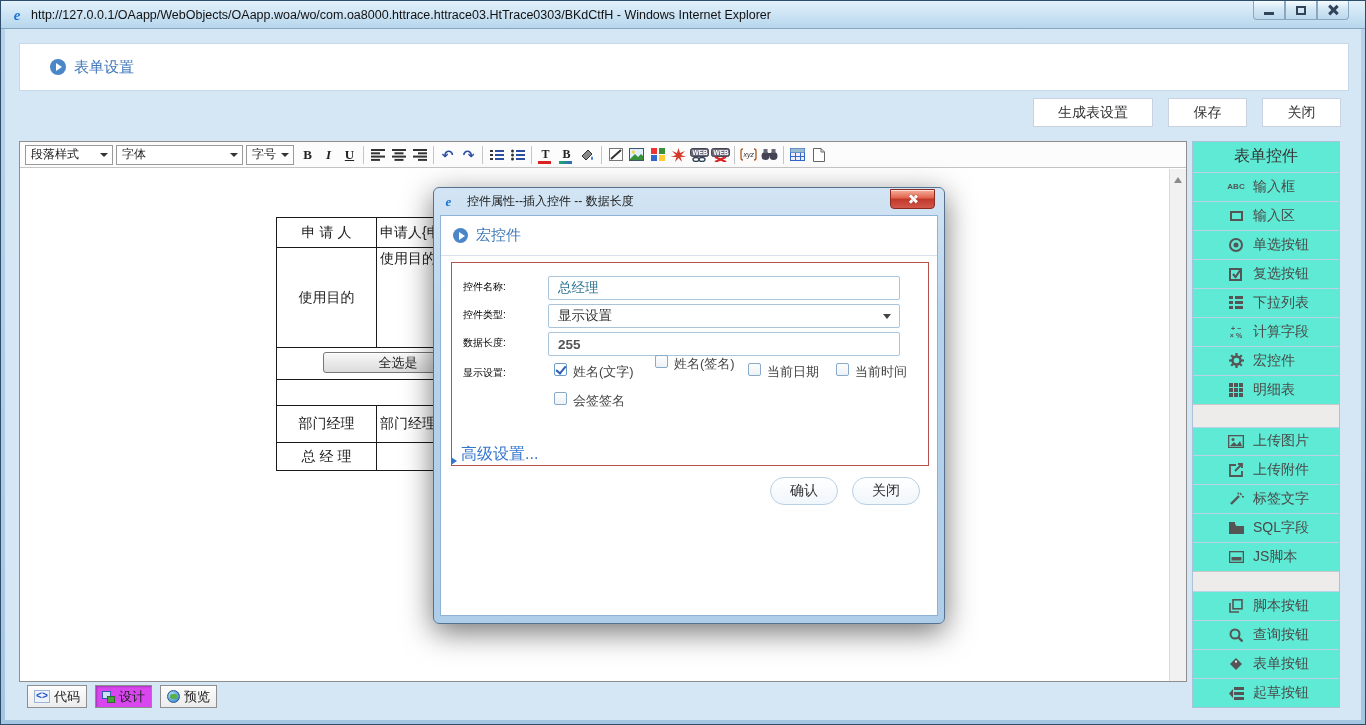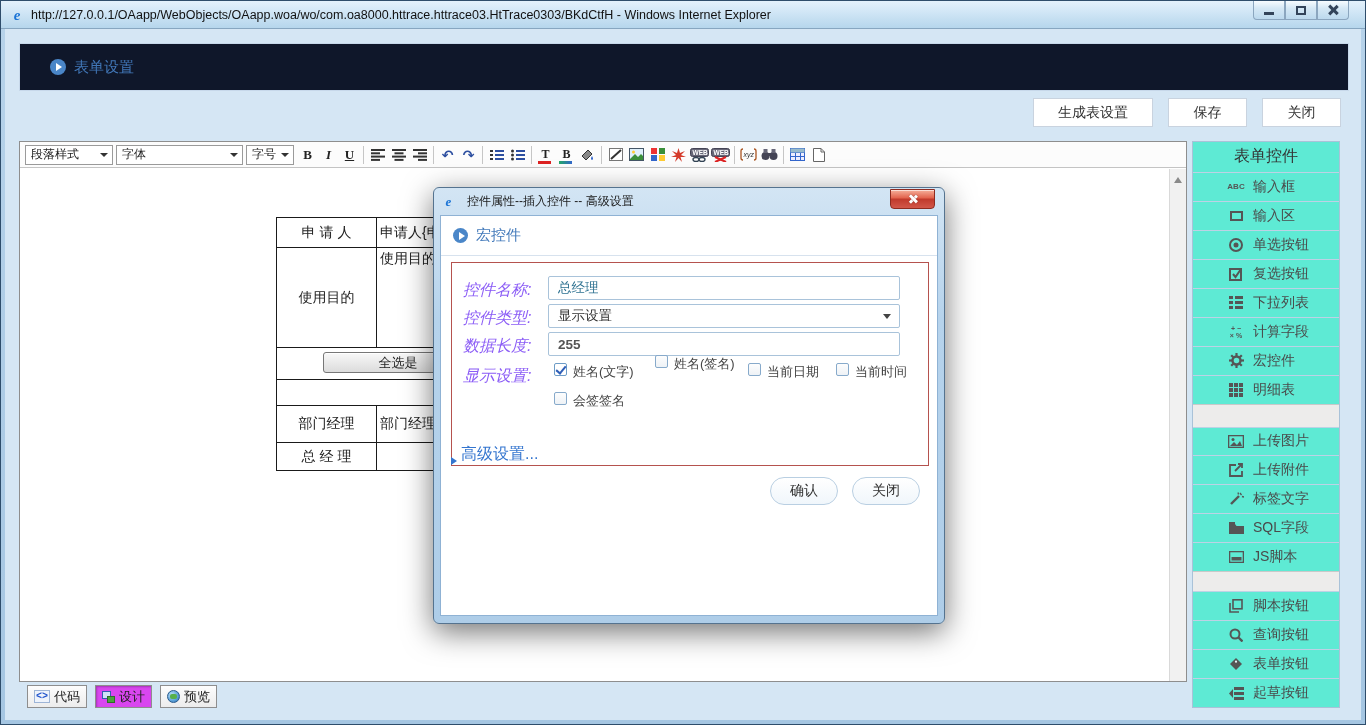--- a/index.html
+++ b/index.html
@@ -20,21 +20,21 @@
   .glyph-min { width:10px; height:3px; background:#33445a; margin-top:6px; }
   .glyph-max { width:10px; height:9px; border:2px solid #33445a; }
   .glyph-x { position:relative; width:12px; height:12px; }
   .glyph-x::before,.glyph-x::after { content:""; position:absolute; left:5px; top:0; width:2.5px; height:12px; background:#33445a; }
   .glyph-x::before { transform:rotate(45deg);} .glyph-x::after { transform:rotate(-45deg);}
 
   
   .client { position:absolute; left:4px; right:4px; top:28px; bottom:4px; background:#d5e6f4; }
 
   .header-panel { position:absolute; left:14px; top:14px; width:1330px; height:48px;
-    background:#0f172a; border:1px solid #c7d8ea; display:flex; align-items:center; padding-left:30px; }
+    background:#ffffff; border:1px solid #c7d8ea; display:flex; align-items:center; padding-left:30px; }
   .blue-dot { width:16px; height:16px; border-radius:50%; background:#4a86c8; display:inline-flex; align-items:center; justify-content:center; margin-right:8px; flex:0 0 auto; }
   .blue-dot::after { content:""; border-left:6px solid #fff; border-top:4px solid transparent; border-bottom:4px solid transparent; margin-left:2px; }
   .page-title { font-size:15px; color:#4177b8; }
 
   .action-btn { position:absolute; top:69px; height:29px; background:#fff; border:1px solid #c9d3df;
     font-size:14px; color:#333; text-align:center; line-height:27px; cursor:pointer; }
   #btn-gen { left:1028px; width:120px; }
   #btn-save { left:1163px; width:79px; }
   #btn-close { left:1257px; width:79px; }
 
@@ -97,21 +97,21 @@
     background:linear-gradient(#f5b09b,#e2614b 45%,#c0392b 50%,#d2574a); display:flex; align-items:center; justify-content:center; cursor:pointer;
     box-shadow:inset 0 1px rgba(255,255,255,.6); }
   .dlg-close .glyph-x { width:10px; height:10px; }
   .dlg-close .glyph-x::before,.dlg-close .glyph-x::after { left:4px; height:10px; width:2.5px; background:#fff; box-shadow:0 0 1px #7a1d12; }
   .dlg-content { position:absolute; left:6px; right:6px; top:27px; bottom:7px; background:#fff; border:1px solid #8fb2d4; }
   .dlg-section { height:40px; border-bottom:1px solid #d7e2ee; display:flex; align-items:center; padding-left:12px; }
   .dlg-section .blue-dot { width:15px; height:15px; }
   .dlg-section-title { font-size:15px; color:#4279ba; }
   .redbox { position:absolute; left:10px; top:46px; width:478px; height:204px; border:1px solid #b5524e; }
   .frow { position:absolute; left:0; width:100%; height:24px; }
-  .flabel { position:absolute; left:11px; top:4px; font-size:16px; color:#8b5cf6;font-style:italic; }
+  .flabel { position:absolute; left:11px; top:4px; font-size:10px; color:#000000; }
   .finput { position:absolute; left:96px; top:0; width:352px; height:24px; border:1px solid #a9c3da; border-radius:2px;
     font-size:13.5px; padding-left:9px; background:#fff; font-family:"Liberation Sans","DejaVu Sans",sans-serif; }
   #inp-name { color:#2e7291; }
   #inp-len { color:#555;font-weight:bold; }
   .fselect { position:absolute; left:96px; top:0; width:352px; height:24px; border:1px solid #a9c3da; border-radius:2px; background:#fff;
     display:flex; align-items:center; padding-left:9px; font-size:13.5px; color:#333; cursor:pointer; }
   .fselect .arr { position:absolute; right:8px; border-top:5px solid #444; border-left:4px solid transparent; border-right:4px solid transparent; }
   .cbgroup { position:absolute; display:flex; align-items:flex-start; cursor:pointer; }
   .cb { width:13px; height:13px; border:1px solid #87aacb; border-radius:2px; background:linear-gradient(#fdfdfd,#eef2f6); position:relative; }
   .cb.checked { background:#fff; border-color:#6d9cc7; }
@@ -561,21 +561,21 @@
               </g>
             </svg>
           </span>
         <span class="lb">起草按钮</span>
       </div>
     </div>
 
     <div class="dialog">
       <div class="dlg-titlebar">
         <span class="ie-icon" style="width:13px;height:13px;font-size:13px;line-height:13px;">e</span>
-        <span class="dlg-title">控件属性--插入控件 -- 高级设置</span>
+        <span class="dlg-title">控件属性--插入控件 -- 数据长度</span>
       </div>
       <div class="dlg-close">
           <span class="glyph-x"></span>
         </div>
 
       <div class="dlg-content">
         <div class="dlg-section">
           <span class="blue-dot"></span>
           <span class="dlg-section-title">宏控件</span>
         </div>

